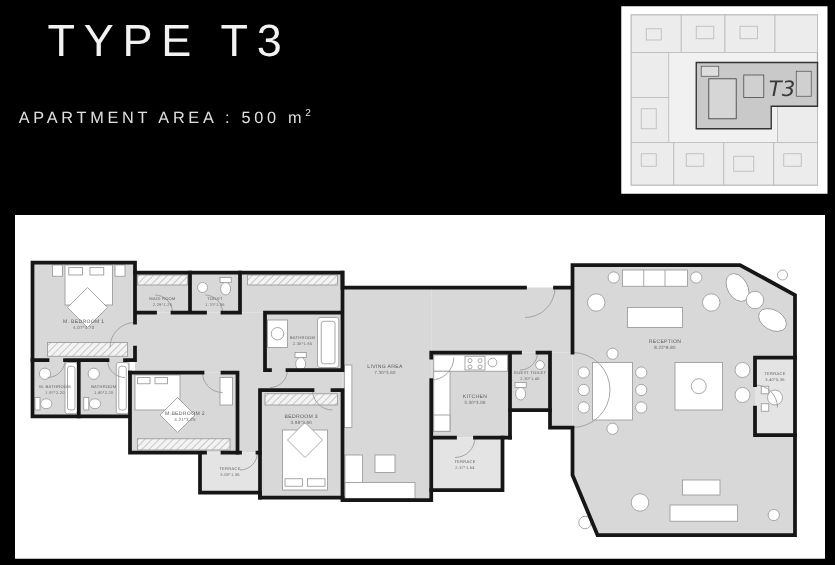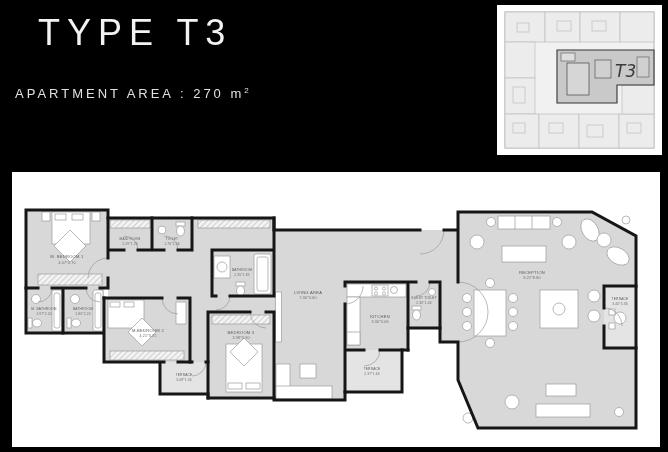--- a/index.html
+++ b/index.html
@@ -17,21 +17,21 @@
   text.rdims{font-size:3.6px;fill:#6a6a6a;letter-spacing:.2px;}
   text.small{font-size:3.2px;}
   .t3txt{font-size:17px;fill:#3a3a3a;font-style:italic;font-family:"DejaVu Sans",sans-serif;}
 </style>
 </head>
 <body>
 
 <div class="stage">
 
   <div class="title">TYPE T3</div>
-  <div class="area"><span>APARTMENT AREA : 270 m</span><sup>2</sup></div>
+  <div class="area"><span>APARTMENT AREA : 500 m</span><sup>2</sup></div>
 
   <div class="keyplan">
     <svg width="165" height="150" viewBox="0 0 165 150">
       <g stroke="#a8a8a8" stroke-width="0.9" fill="#f1f1f1">
         <rect x="8" y="7" width="149" height="136"></rect>
       </g>
       <g stroke="#bdbdbd" stroke-width="0.7" fill="#ececec">
         <rect x="8" y="7" width="40" height="30"></rect>
           <rect x="48" y="7" width="35" height="30"></rect>
         <rect x="83" y="7" width="40" height="30"></rect>

